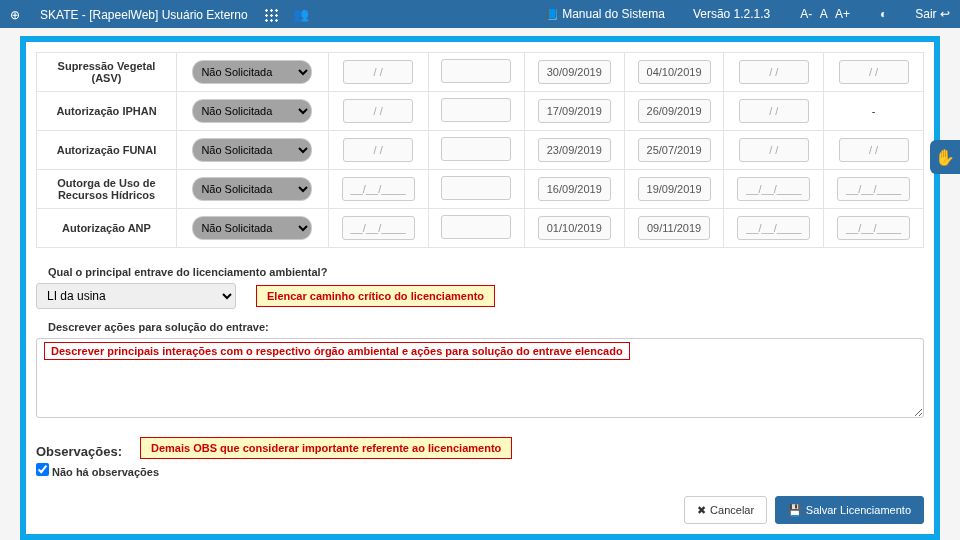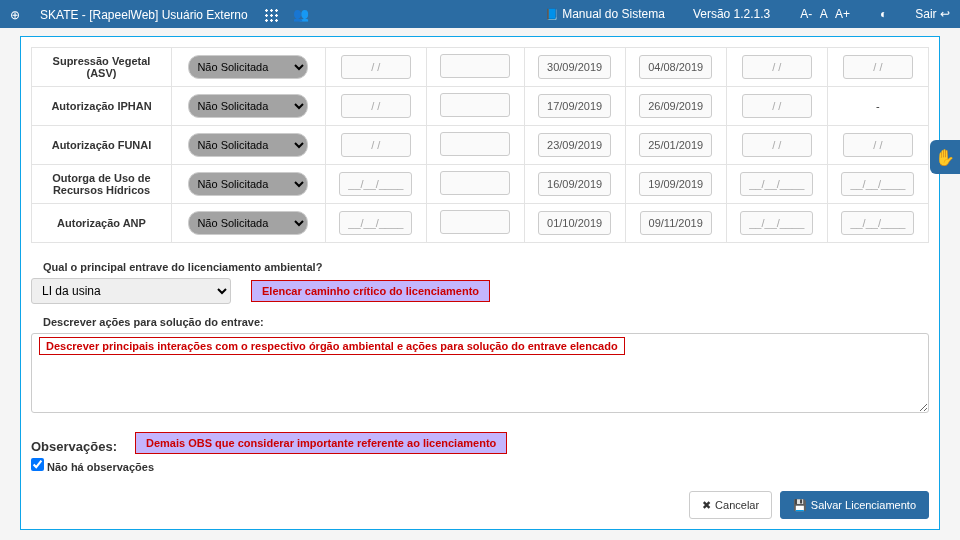--- a/index.html
+++ b/index.html
@@ -9,31 +9,31 @@
 .topbar-right { display: flex; align-items: center; gap: 28px; }
 .topbar a { color: #fff; text-decoration: none; cursor: pointer; }
 .globe-icon::before { content: "⊕"; margin-right: 4px; }
 .grid-icon { display: inline-block; width: 14px; height: 14px; background: radial-gradient(circle, #fff 1px, transparent 1.5px); background-size: 5px 5px; }
 .users-icon::before { content: "👥"; font-size: 13px; }
 .book-icon::before { content: "📘"; margin-right: 3px; font-size: 11px; }
 .exit-icon::after { content: " ↩"; }
 .font-size-controls span { margin: 0 2px; cursor: pointer; }
 .contrast-icon::before { content: "◐"; }
 .main { padding: 8px 20px 20px 20px; }
-.panel { background: #fff; border: 1px solid #0ea5e9; padding: 10px; }
+.panel { background: #fff; border: 6px solid #0ea5e9; padding: 10px; }
 .grid-table { width: 100%; border-collapse: collapse; margin-bottom: 18px; }
 .grid-table td { border: 1px solid #e3e3e3; padding: 6px 8px; vertical-align: middle; text-align: center; }
 .grid-table td.label { font-weight: bold; font-size: 11px; text-align: center; width: 140px; }
 .sel { width: 120px; height: 24px; border: 1px solid #ccc; border-radius: 11px; font-size: 11px; padding: 0 4px; background: #a3a3a3; }
 .date-box { display: inline-block; min-width: 70px; height: 24px; line-height: 22px; border: 1px solid #ccc; border-radius: 3px; font-size: 11px; padding: 0 8px; color: #555; background: #fafafa; }
 .date-box.empty { color: #aaa; }
 .question-label { font-weight: bold; font-size: 11px; margin: 10px 0 5px 12px; display: block; }
 .row { display: flex; align-items: center; gap: 20px; margin-bottom: 12px; }
 .sel-wide { width: 200px; height: 26px; border: 1px solid #ccc; border-radius: 3px; font-size: 12px; padding: 4px 6px; }
-.callout { border: 1.5px solid #c00; color: #c00; font-weight: bold; font-size: 11px; padding: 4px 10px; background: #c4b5fd; }
+.callout { border: 1.5px solid #c00; color: #c00; font-weight: bold; font-size: 11px; padding: 4px 10px; background: #fef9c3; }
 .textarea { width: 100%; min-height: 80px; border: 1px solid #ccc; border-radius: 3px; padding: 6px; font-size: 11px; resize: vertical; }
 .obs-row { display: flex; align-items: center; gap: 18px; margin-top: 16px; }
 .obs-label { font-weight: bold; font-size: 13px; margin-top: 8px; }
 .chk-row { margin-top: 4px; font-size: 11px; font-weight: bold; }
 .footer-btns { display: flex; justify-content: flex-end; gap: 8px; margin-top: 18px; }
 .btn { height: 28px; padding: 0 12px; border-radius: 3px; font-size: 11px; cursor: pointer; display: inline-flex; align-items: center; gap: 4px; }
 .btn-cancel { background: #fff; border: 1px solid #ccc; color: #333; }
 .btn-primary { background: #2b6ca3; border: 1px solid #2b6ca3; color: #fff; }
 .side-tab { position: fixed; right: 0; top: 140px; width: 30px; height: 34px; background: #2b6ca3; border-radius: 6px 0 0 6px; color: #fff; display: flex; align-items: center; justify-content: center; font-size: 16px; }
 .textarea-callout { border: 1.5px solid #c00; color: #c00; font-weight: bold; font-size: 11px; padding: 2px 6px; display: inline-block; margin: -2px 0 4px 0; }
@@ -66,41 +66,41 @@
   <div class="panel">
 
     <table class="grid-table">
       <tbody id="table-body">
           <tr>
             <td class="label">Supressão Vegetal (ASV)</td>
             <td><select class="sel"><option>Não Solicitada</option></select></td>
             <td><span class="date-box empty">/ /</span></td>
             <td><span class="date-box empty"></span></td>
             <td><span class="date-box">30/09/2019</span></td>
-            <td><span class="date-box">04/08/2019</span></td>
+            <td><span class="date-box">04/10/2019</span></td>
             <td><span class="date-box empty">/ /</span></td>
             <td><span class="date-box empty">/ /</span></td>
           </tr>
           <tr>
             <td class="label">Autorização IPHAN</td>
             <td><select class="sel"><option>Não Solicitada</option></select></td>
             <td><span class="date-box empty">/ /</span></td>
             <td><span class="date-box empty"></span></td>
             <td><span class="date-box">17/09/2019</span></td>
             <td><span class="date-box">26/09/2019</span></td>
             <td><span class="date-box empty">/ /</span></td>
             <td><span class="dash">-</span></td>
           </tr>
           <tr>
             <td class="label">Autorização FUNAI</td>
             <td><select class="sel"><option>Não Solicitada</option></select></td>
             <td><span class="date-box empty">/ /</span></td>
             <td><span class="date-box empty"></span></td>
             <td><span class="date-box">23/09/2019</span></td>
-            <td><span class="date-box">25/01/2019</span></td>
+            <td><span class="date-box">25/07/2019</span></td>
             <td><span class="date-box empty">/ /</span></td>
             <td><span class="date-box empty">/ /</span></td>
           </tr>
           <tr>
             <td class="label">Outorga de Uso de Recursos Hídricos</td>
             <td><select class="sel"><option>Não Solicitada</option></select></td>
             <td><span class="date-box empty">__/__/____</span></td>
             <td><span class="date-box empty"></span></td>
             <td><span class="date-box">16/09/2019</span></td>
             <td><span class="date-box">19/09/2019</span></td>

